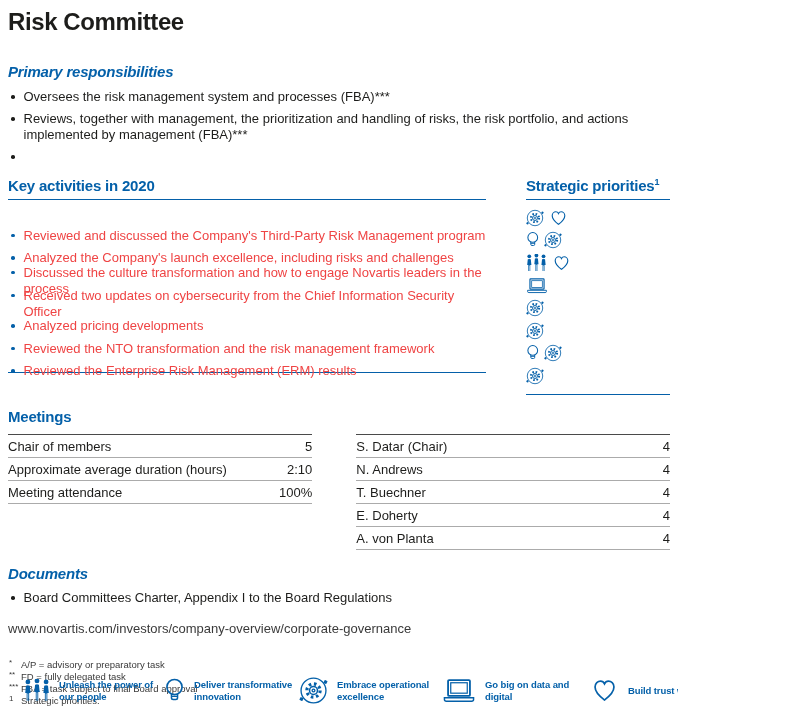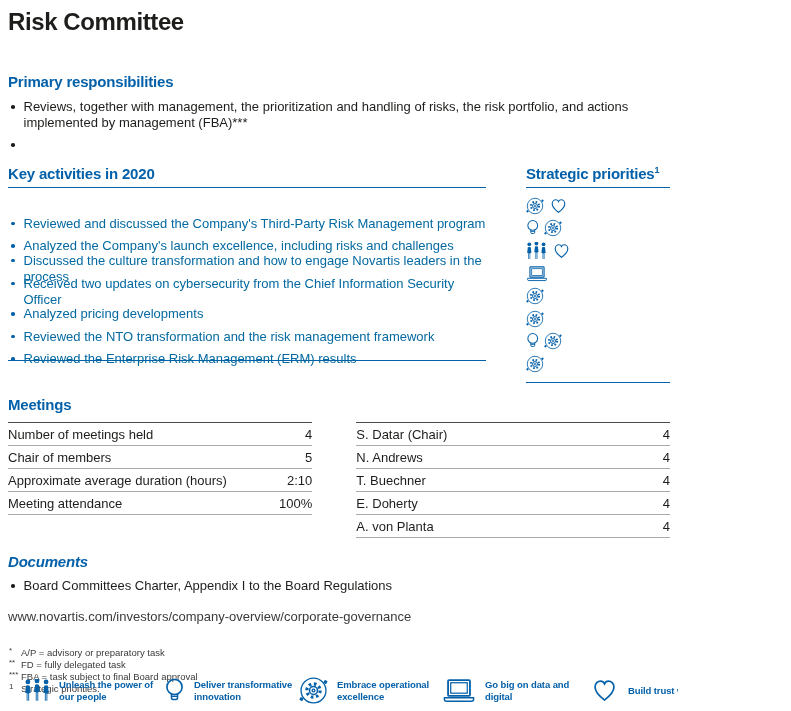--- a/index.html
+++ b/index.html
@@ -17,29 +17,29 @@
   .page-title {
     padding-top:8px;
     font-size:24px; font-weight:bold; letter-spacing:-0.4px;
     color:#1d1d1b;
   }
 
   .blue-heading {
     font-size:15px; font-weight:bold; letter-spacing:-0.2px;
     color:#0460A9;
   }
-  .pr-heading { margin-top:37px; }
+  .pr-heading { margin-top:27px;font-style:italic; }
 
   ul.plain { list-style:none; }
   .bullet-row { display:flex; font-size:13px; line-height:16px; }
   .bullet-row .dot {
     flex:0 0 auto; width:3.5px; height:3.5px; border-radius:50%;
     background:#1d1d1b; margin:6px 9px 0 3px;
   }
-  .bullet-row.blue { color:#0369a1;margin-top:36px; }
+  .bullet-row.blue { color:#ef4444;margin-top:36px; }
   .bullet-row.blue .dot { background:#0460A9; }
   .pr-list { margin-top:9px; }
   .pr-list .bullet-row { margin-bottom:6px; max-width:640px; }
 
   
   .ka-grid { margin-top:18px; display:flex; justify-content:center; }
   .ka-left { width:584px; }
   .ka-right { width:176px;margin-left:40px; }
   .col-head {
     font-size:15px; font-weight:bold; letter-spacing:-0.2px; color:#0460A9;
@@ -88,20 +88,24 @@
 </head>
 <body>
 
 <div class="page">
   <div class="inner">
 
     <h1 class="page-title">Risk Committee</h1>
 
     <h2 class="blue-heading pr-heading">Primary responsibilities</h2>
     <ul class="plain pr-list" id="pr-list">
+        <li class="bullet-row">
+       <span class="dot"></span>
+       <span>Oversees the risk management system and processes (FBA)***</span>
+     </li>
         <li class="bullet-row">
        <span class="dot"></span>
        <span>Reviews, together with management, the prioritization and handling of risks, the risk portfolio, and actions implemented by management (FBA)***</span>
      </li>
         <li class="bullet-row">
        <span class="dot"></span>
      </li>
       </ul>
 
     <div class="ka-grid">
@@ -282,24 +286,20 @@
      </div>
           </div>
       </div>
     </div>
 
     <h2 class="blue-heading meetings-heading">Meetings</h2>
 
     <div class="tables">
       <table class="stats-table" id="stats-table">
           <tbody>
-            <tr>
-       <td>Number of meetings held</td>
-       <td class="val">4</td>
-     </tr>
             <tr>
        <td>Chair of members</td>
        <td class="val">5</td>
      </tr>
             <tr>
        <td>Approximate average duration (hours)</td>
        <td class="val">2:10</td>
      </tr>
             <tr>
        <td>Meeting attendance</td>

